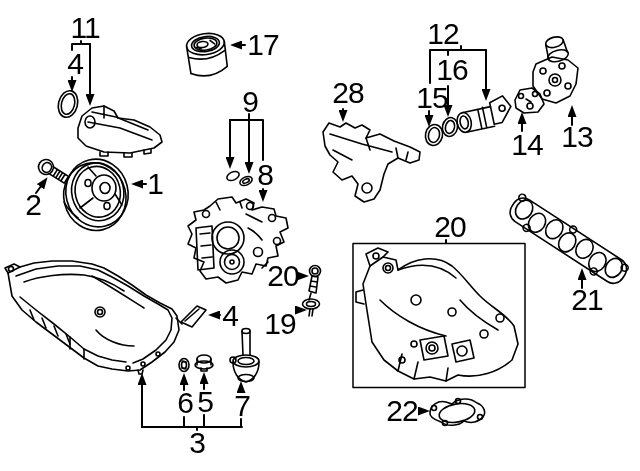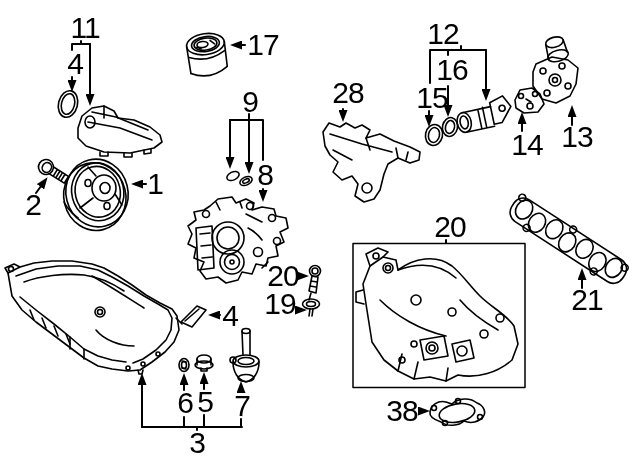--- a/index.html
+++ b/index.html
@@ -311,19 +311,19 @@
 <div class="callout" style="left:250px;top:102px">9</div>
 <div class="callout" style="left:85px;top:28px">11</div>
 <div class="callout" style="left:75px;top:64px">4</div>
 <div class="callout" style="left:443px;top:34px">12</div>
 <div class="callout" style="left:577px;top:137px">13</div>
 <div class="callout" style="left:527px;top:145px">14</div>
 <div class="callout" style="left:432px;top:98px">15</div>
 <div class="callout" style="left:452px;top:70px">16</div>
 <div class="callout" style="left:263px;top:45px">17</div>
 <div class="callout" style="left:283px;top:276px">20</div>
-<div class="callout" style="left:280px;top:304px">19</div>
+<div class="callout" style="left:280px;top:324px">19</div>
 <div class="callout" style="left:450px;top:227px">20</div>
 <div class="callout" style="left:587px;top:300px">21</div>
-<div class="callout" style="left:402px;top:411px">38</div>
+<div class="callout" style="left:402px;top:411px">22</div>
 <div class="callout" style="left:348px;top:93px">28</div>
 
 </div>
 
 </body></html>

